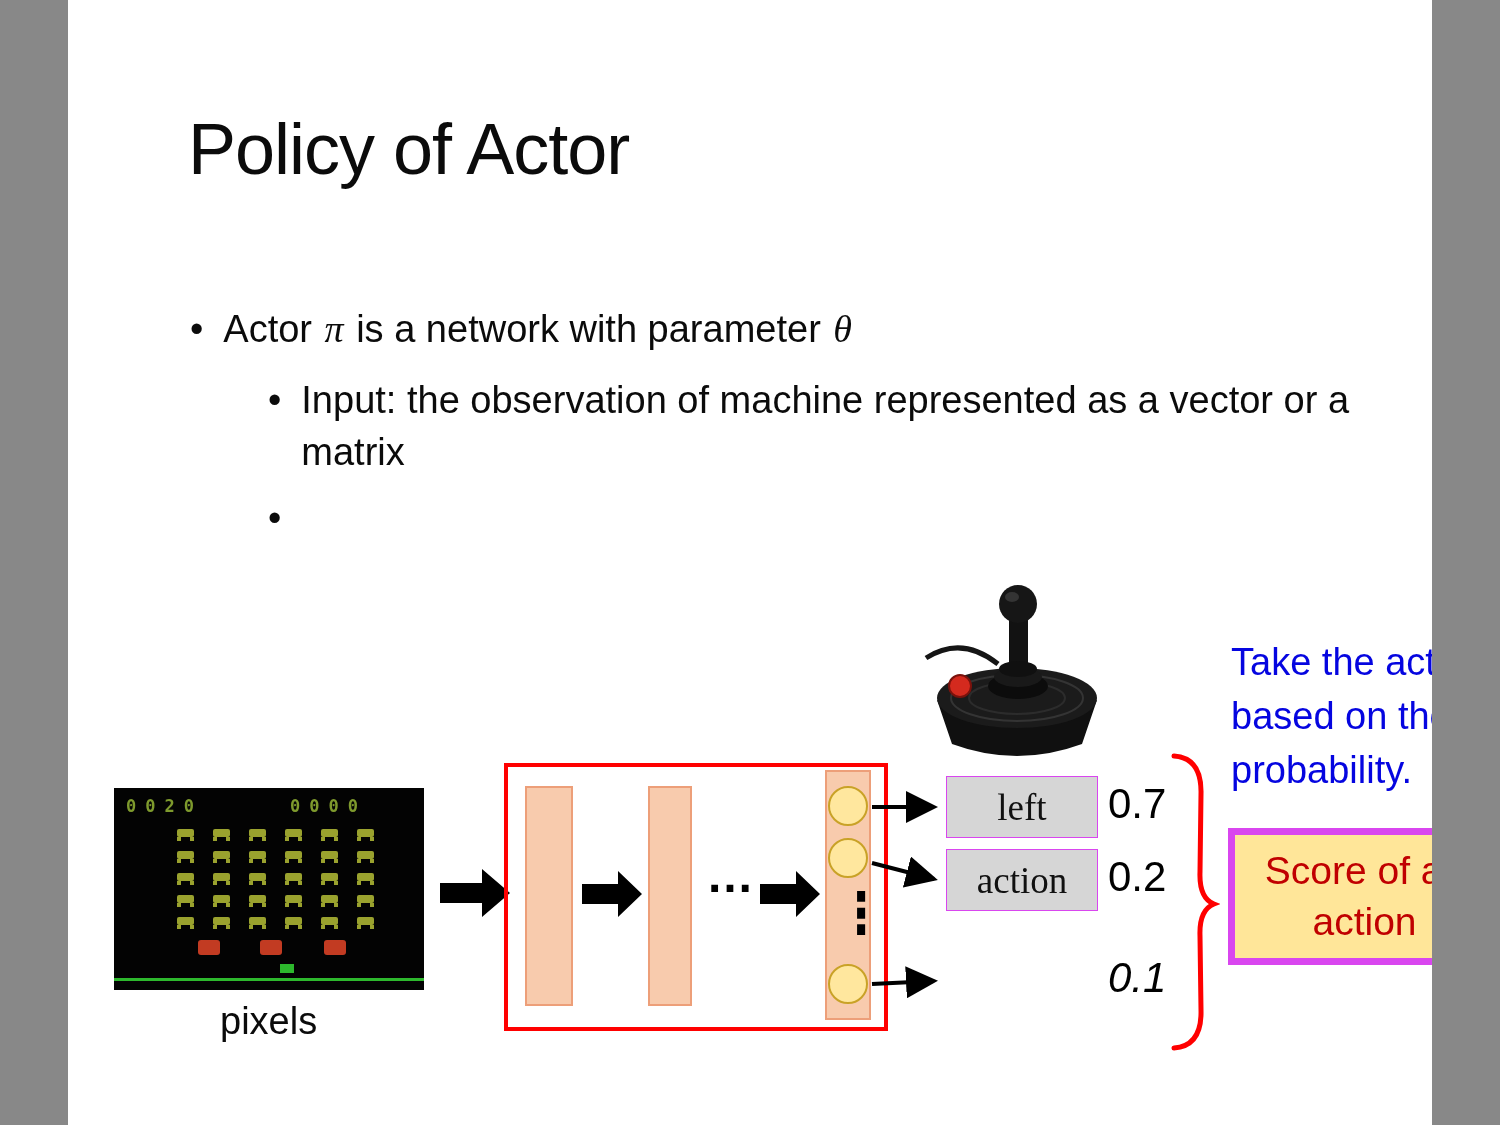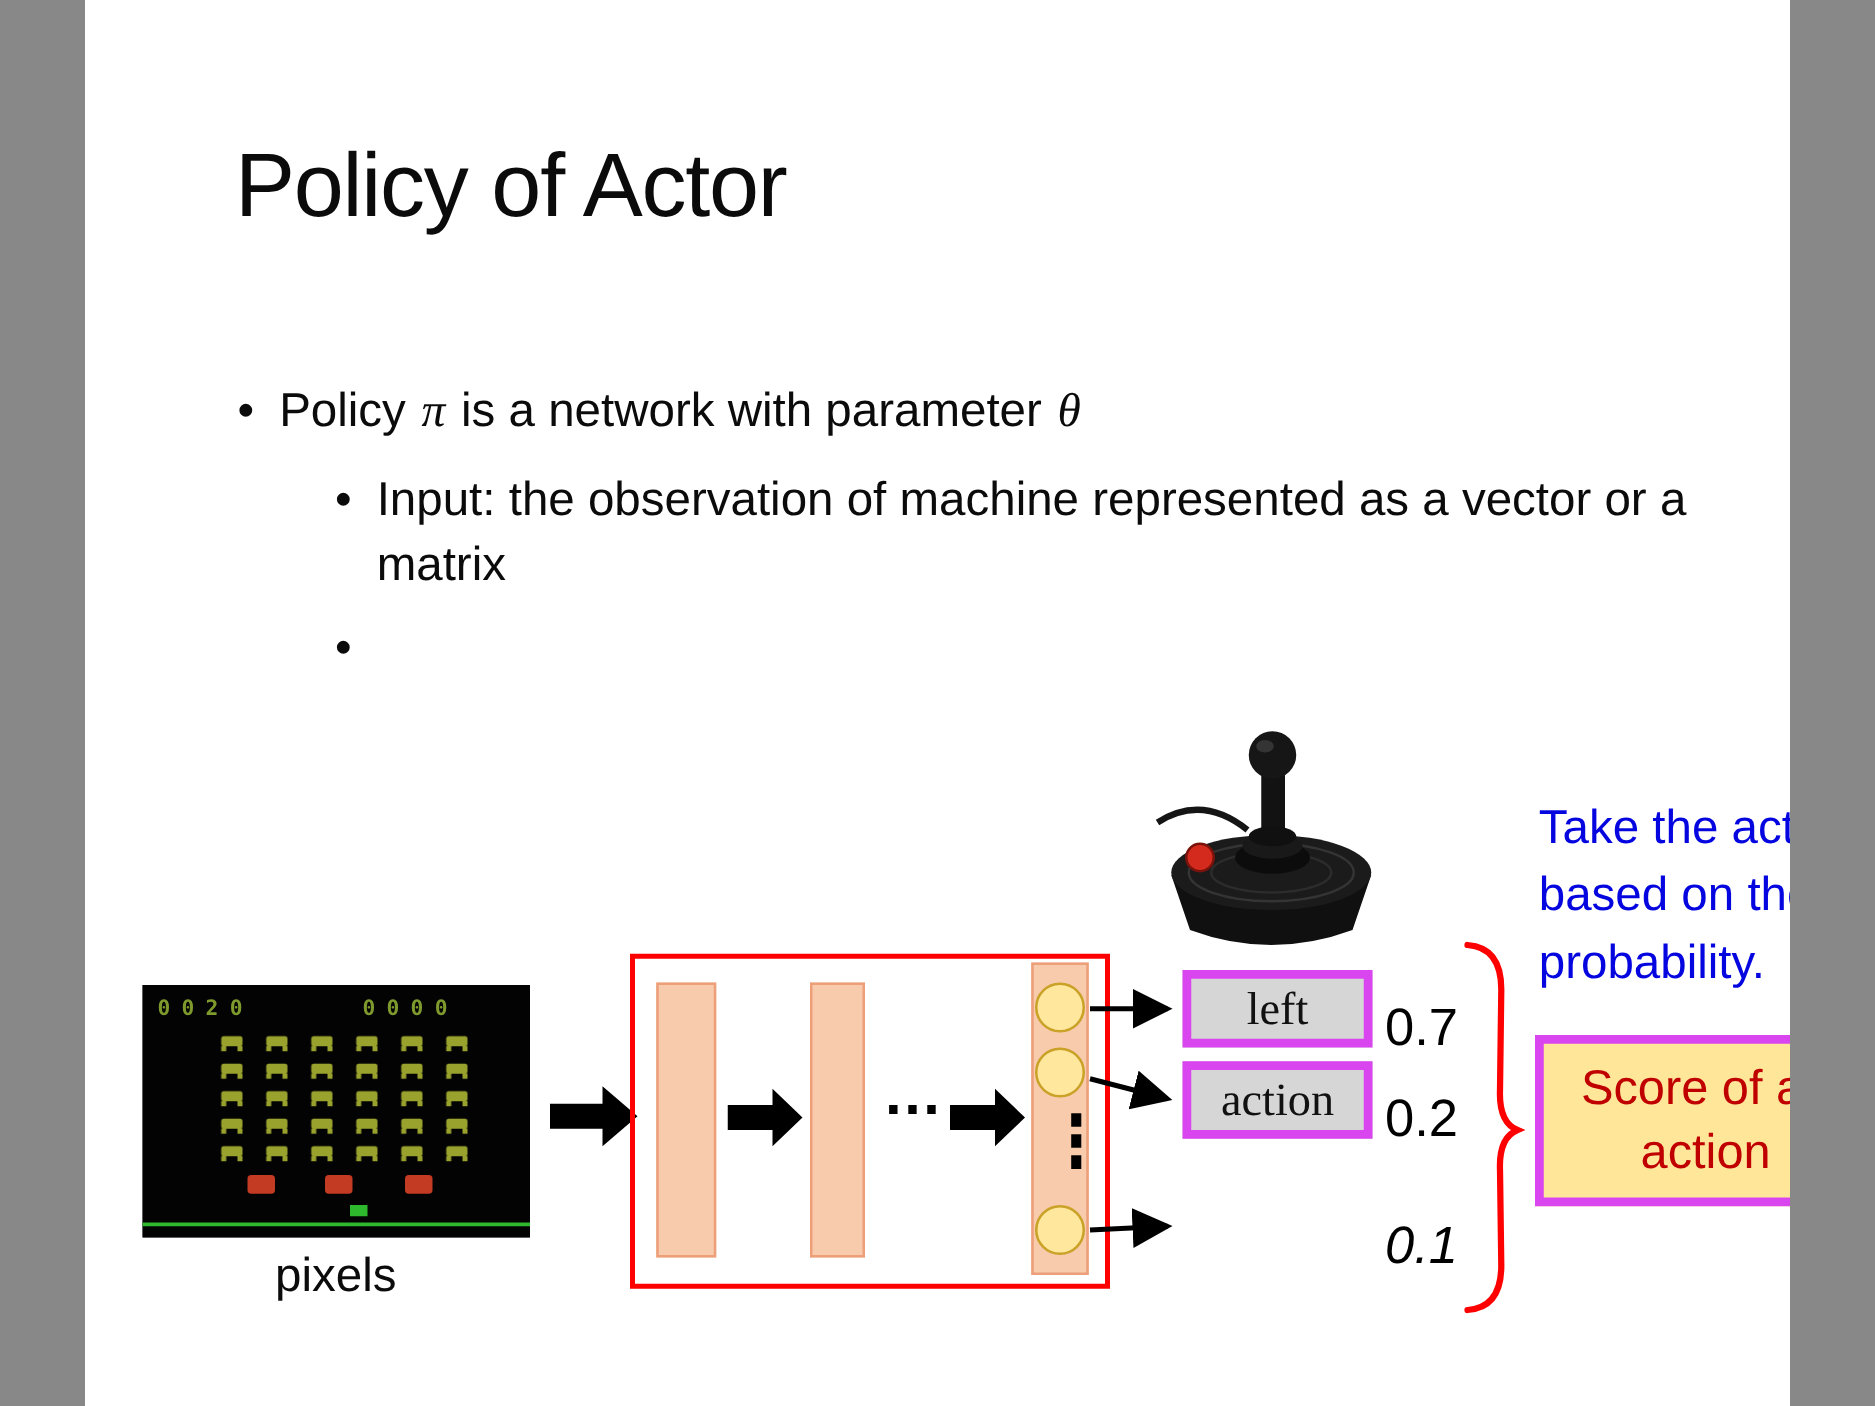--- a/index.html
+++ b/index.html
@@ -41,28 +41,28 @@
     background:#ffe79e; border:2px solid #c9a227; box-sizing:border-box;}
   .n1{left:760px; top:786px;}
   .n2{left:760px; top:838px;}
   .n3{left:760px; top:964px;}
   .vdots{position:absolute; left:770px; top:884px; font-size:46px; font-weight:700; line-height:1;
     font-family:"DejaVu Sans", sans-serif; color:#000; transform:scaleY(1.25); transform-origin:top;}
 
   .thin-arrows{position:absolute; left:798px; top:760px;}
 
   .abox{position:absolute; left:878px; width:152px; height:62px; background:#d6d6d6;
-    border:7px solid #d946ef; box-sizing:border-box;
+    border:1px solid #d946ef; box-sizing:border-box;
     display:flex; align-items:center; justify-content:center;
     font-family:"Liberation Serif", serif; font-size:37px; color:#111;}
   .abox-left{top:776px;}
   .abox-right{top:849px;}
   .abox-fire{top:950px;}
 
-  .prob{position:absolute; left:1040px; font-size:42px; color:#000;margin-top:18px;}
+  .prob{position:absolute; left:1040px; font-size:42px; color:#000;}
   .p1{top:780px;}
   .p2{top:853px;}
   .p3{top:954px;font-style:italic;}
 
   .brace{position:absolute; left:1096px; top:750px;}
 
   .joystick{position:absolute; left:856px; top:578px;}
 
   .note{position:absolute; left:1163px; top:636px; width:330px;
     font-size:38px; line-height:1.42; color:#0505e0;}
@@ -74,21 +74,21 @@
 </style>
 </head>
 <body>
 
 <div class="slide">
 
   <h1 class="title">Policy of Actor</h1>
 
   <div class="bullet bullet-l1">
     <span class="marker">•</span>
-    <span><span>Policy </span><span class="math">π</span><span> is a network with parameter </span><span class="math">θ</span></span>
+    <span><span>Actor </span><span class="math">π</span><span> is a network with parameter </span><span class="math">θ</span></span>
   </div>
 
   <div class="bullet bullet-l2a">
     <span class="marker">•</span>
     <span>Input: the observation of machine represented as a vector or a matrix</span>
   </div>
 
   <div class="bullet bullet-l2b">
     <span class="marker">•</span>
   </div>

